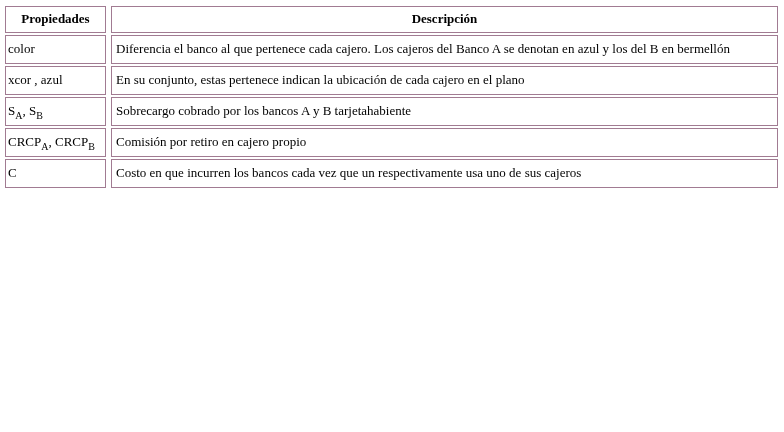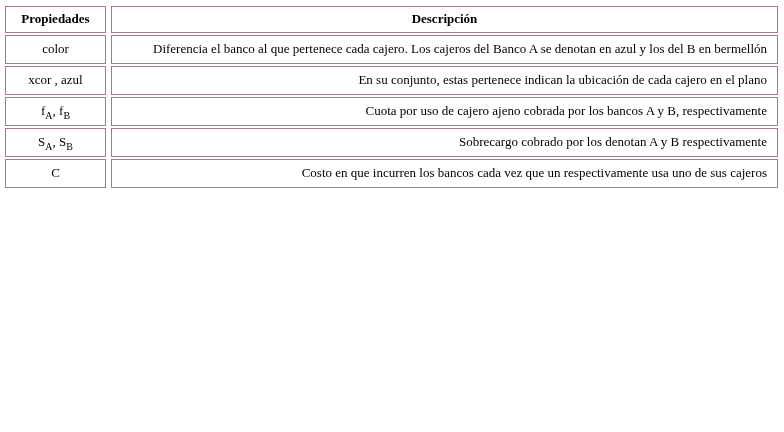--- a/index.html
+++ b/index.html
@@ -30,26 +30,25 @@
     line-height: 1.15;
     vertical-align: middle;
     overflow: hidden;
   }
   table.props th {
     font-weight: bold;
     text-align: center;
     padding: 5px 3px;
   }
   td.prop {
-    text-align: center;
     padding: 6px 2px;
     white-space: nowrap;
   }
   td.desc {
-    text-align: right;
+    text-align: left;
     padding: 6px 10px 6px 4px;
     white-space: nowrap;
   }
   sub {
     font-size: 10px;
     line-height: 0;
   }
 </style>
 </head>
 <body>
@@ -68,29 +67,29 @@
   <tr>
     <td class="prop"><span><span>color</span></span></td>
     <td class="desc">Diferencia el banco al que pertenece cada cajero. Los cajeros del Banco A se denotan en azul y los del B en bermellón</td>
   </tr>
 
   <tr>
     <td class="prop"><span><span>xcor , azul</span></span></td>
     <td class="desc">En su conjunto, estas pertenece indican la ubicación de cada cajero en el plano</td>
   </tr>
 
+
   <tr>
-    <td class="prop"><span><span>f</span><sub>A</sub><span>, f</span><sub>B</sub></span></td>
-    <td class="desc">Cuota por uso de cajero ajeno cobrada por los bancos A y B, respectivamente</td>
+    <td class="prop"><span><span>S</span><sub>A</sub><span>, S</span><sub>B</sub></span></td>
+    <td class="desc">Sobrecargo cobrado por los bancos A y B tarjetahabiente</td>
   </tr>
 
   <tr>
-    <td class="prop"><span><span>S</span><sub>A</sub><span>, S</span><sub>B</sub></span></td>
-    <td class="desc">Sobrecargo cobrado por los denotan A y B respectivamente</td>
+    <td class="prop"><span><span>CRCP</span><sub>A</sub><span>, CRCP</span><sub>B</sub></span></td>
+    <td class="desc">Comisión por retiro en cajero propio</td>
   </tr>
-
 
   <tr>
     <td class="prop"><span><span>C</span></span></td>
     <td class="desc">Costo en que incurren los bancos cada vez que un respectivamente usa uno de sus cajeros</td>
   </tr>
 </tbody>
   </table>
 
 </body></html>

